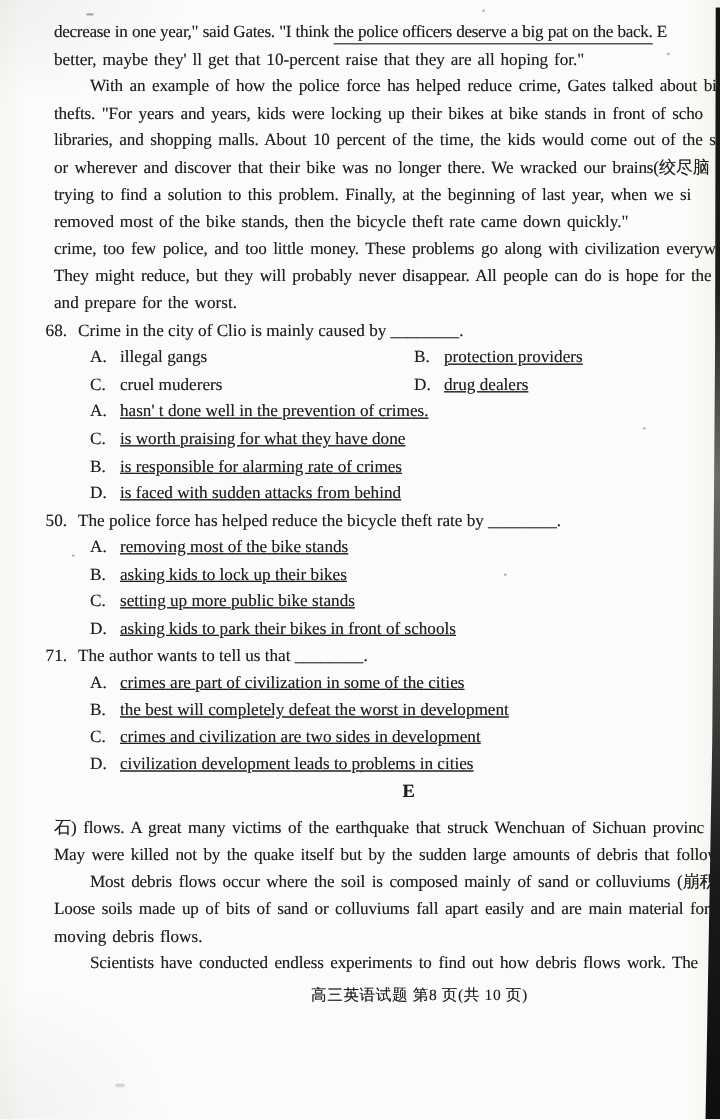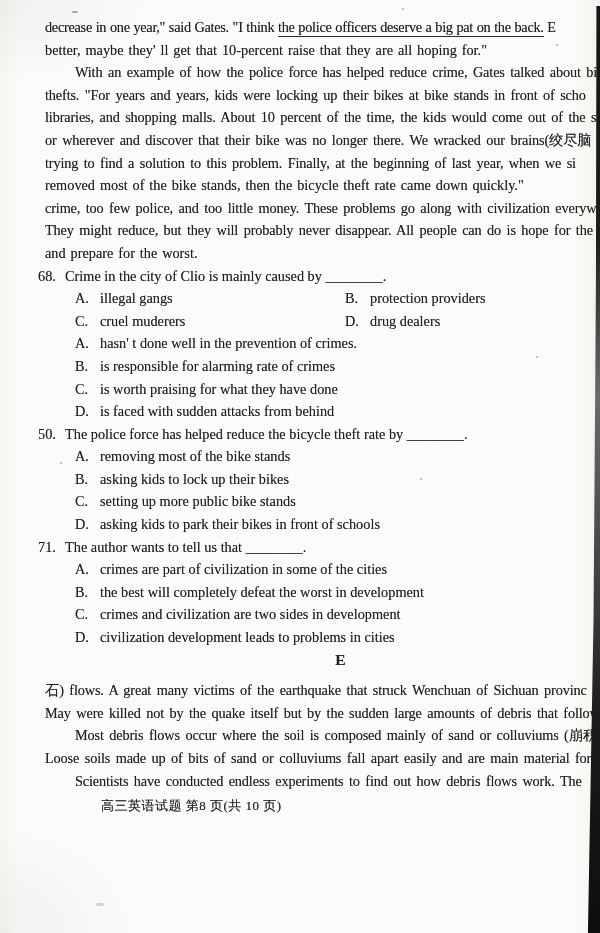--- a/index.html
+++ b/index.html
@@ -29,26 +29,26 @@
   }
   .line{white-space:nowrap;}
   .cut{word-spacing:2.1px;letter-spacing:-.15px;}   
   .end{word-spacing:1.3px;}                          
   .tight{word-spacing:.4px;letter-spacing:-.28px;}   
   .ind{text-indent:30px;}                            
   .u-phrase{border-bottom:1.2px solid #2c2c2c;padding-bottom:.5px;}
   .questions{margin-left:-7px;}
   .qline{white-space:nowrap;}
   .qnum{display:inline-block;width:27px;}
-  .opt{padding-left:37px;white-space:nowrap;}
+  .opt{padding-left:37px;white-space:nowrap;text-decoration:underline;}
   .olab{display:inline-block;width:25px;}
   .cell{display:inline-block;width:270px;white-space:nowrap;}
   .sec-label{text-align:center;font-weight:bold;padding-left:38px;font-size:15.5px;margin-bottom:8px;}
   .footer{
-    margin-top:3px;padding-left:56px;
+    margin-top:3px;padding-left:56px;text-align:center;
     font-size:13px;letter-spacing:.5px;white-space:nowrap;
   }
   
   .sp{position:absolute;background:#333;border-radius:50%;opacity:.4;}
   .s1{left:72px;top:11px;width:6px;height:2px;border-radius:1px;}
   .s2{left:402px;top:8px;width:2px;height:2px;}
   .s3{left:556px;top:44px;width:2px;height:2px;}
   .s4{left:536px;top:356px;width:2px;height:2px;}
   .s5{left:420px;top:478px;width:2px;height:2px;}
   .s6{left:300px;top:642px;width:2px;height:2px;}
@@ -91,22 +91,22 @@
         <div class="opt">
           <span class="cell"><span class="olab">A.</span><span>illegal gangs</span></span><span><span class="olab">B.</span><span>protection providers</span></span>
         </div>
         <div class="opt">
           <span class="cell"><span class="olab">C.</span><span>cruel muderers</span></span><span><span class="olab">D.</span><span>drug dealers</span></span>
         </div>
       </div>
 
       <div>
         <div class="opt"><span class="olab">A.</span><span>hasn' t done well in the prevention of crimes.</span></div>
+        <div class="opt"><span class="olab">C.</span><span>is worth praising for what they have done</span></div>
         <div class="opt"><span class="olab">B.</span><span>is responsible for alarming rate of crimes</span></div>
-        <div class="opt"><span class="olab">C.</span><span>is worth praising for what they have done</span></div>
         <div class="opt"><span class="olab">D.</span><span>is faced with sudden attacks from behind</span></div>
       </div>
 
       <div>
         <div class="qline"><span class="qnum">50.</span><span>The police force has helped reduce the bicycle theft rate by ________.</span></div>
         <div class="opt"><span class="olab">A.</span><span>removing most of the bike stands</span></div>
         <div class="opt"><span class="olab">B.</span><span>asking kids to lock up their bikes</span></div>
         <div class="opt"><span class="olab">C.</span><span>setting up more public bike stands</span></div>
         <div class="opt"><span class="olab">D.</span><span>asking kids to park their bikes in front of schools</span></div>
       </div>
@@ -124,20 +124,21 @@
     <div class="sec-label">E</div>
 
     <div>
       <div class="line cut">石) flows. A great many victims of the earthquake that struck Wenchuan of Sichuan provinc</div>
       <div class="line cut">May were killed not by the quake itself but by the sudden large amounts of debris that follow</div>
     </div>
 
     <div>
       <div class="line cut ind">Most debris flows occur where the soil is composed mainly of sand or colluviums (崩积</div>
       <div class="line cut">Loose soils made up of bits of sand or colluviums fall apart easily and are main material for f</div>
+      <div class="line end">moving debris flows.</div>
     </div>
 
     <div>
       <div class="line cut ind">Scientists have conducted endless experiments to find out how debris flows work. The</div>
     </div>
 
     <div class="footer">高三英语试题 第8 页(共 10 页)</div>
 
   </div>
 

